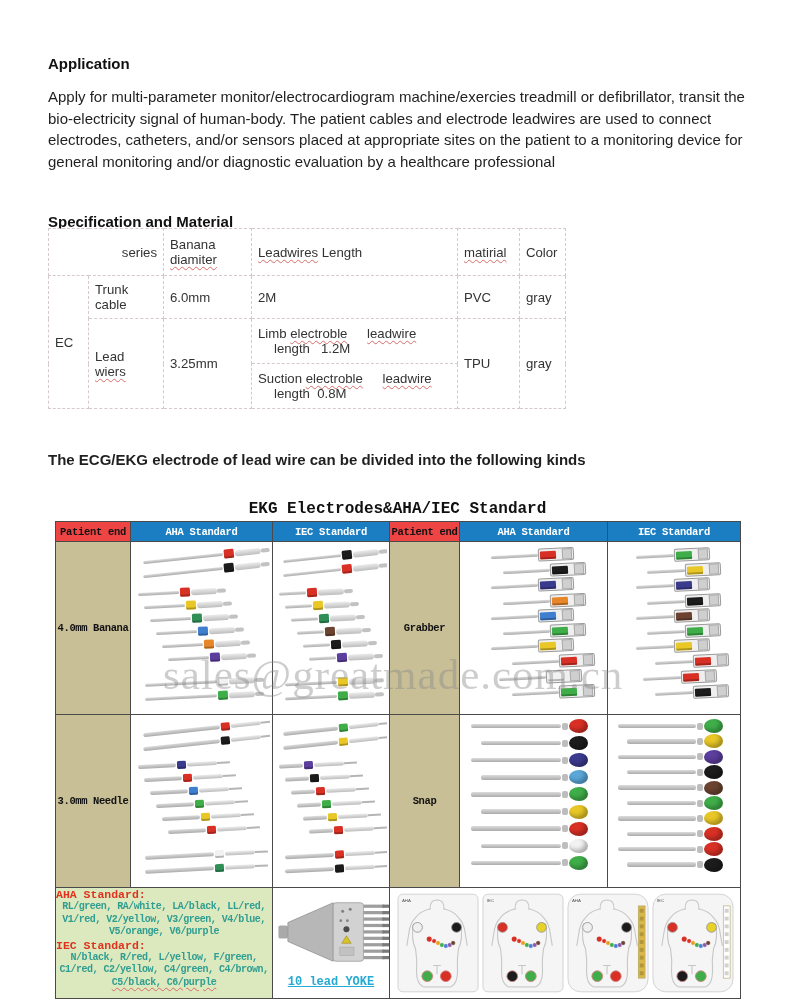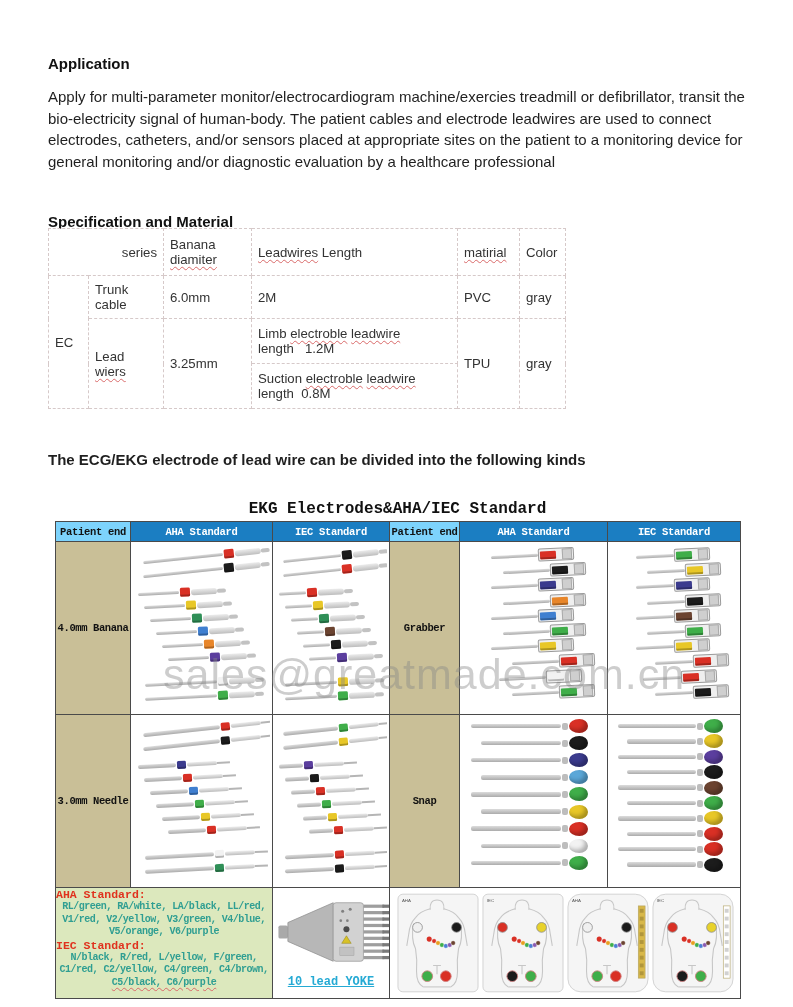--- a/index.html
+++ b/index.html
@@ -12,33 +12,33 @@
   
   table.spec{position:absolute;left:48px;top:228px;width:517px;border-collapse:collapse;table-layout:fixed;
              font-family:"Liberation Sans",sans-serif;font-size:13.2px;color:#333;}
   table.spec td{border:1px dashed #d6c9c9;padding:4px 6px;vertical-align:middle;background:#fff;}
   table.spec tr.hrow td{height:38px;}
   table.spec tr.brow td{height:34px;}
   table.spec tr.brow2 td{height:36px;}
   td.series-h{text-align:right;padding-right:14px;}
   .sp{text-decoration-line:underline;text-decoration-style:wavy;text-decoration-color:#d96a6a;
       text-decoration-thickness:1px;text-underline-offset:2px;}
-  .pre{white-space:pre-wrap;}
+  .pre{white-space:pre-wrap;margin-left:16px;}
 
   
   .figure{position:absolute;left:55px;top:500px;width:685px;}
   .fig-title{text-align:center;font-family:"Liberation Mono","DejaVu Sans Mono",monospace;
              font-weight:bold;font-size:16px;color:#111;margin-bottom:3px;letter-spacing:0px;}
   .watermark{position:absolute;left:108px;top:150px;z-index:9;pointer-events:none;white-space:nowrap;
-             font-family:Liberation Sans, sans-serif;font-size:43px;letter-spacing:1px;color:rgba(135,135,135,0.42);}
+             font-family:Liberation Serif, serif;font-size:43px;letter-spacing:1px;color:rgba(135,135,135,0.42);}
   table.ekg{border-collapse:collapse;table-layout:fixed;width:685px;
             font-family:"Liberation Mono","DejaVu Sans Mono",monospace;}
   table.ekg td{border:1px solid #4a4a4a;padding:0;overflow:hidden;}
   td.hd{height:19px;text-align:center;font-weight:bold;font-size:10.5px;letter-spacing:-0.3px;white-space:nowrap;}
-  td.hd.tan{background:#7dd3fc;color:#111;}
+  td.hd.tan{background:#ef4444;color:#111;}
   td.hd.blue{background:#1b7ec2;color:#fff;}
   td.rowlabel{background:#c9bf97;color:#111;text-align:center;vertical-align:middle;
               font-weight:bold;font-size:10.5px;letter-spacing:-0.4px;white-space:nowrap;}
   td.cable-cell{background:#fff;vertical-align:top;}
   .cables{position:relative;height:168px;margin:2px;overflow:hidden;}
 
   
   .crow,.grow,.snaprow{position:absolute;display:flex;align-items:center;}
   .wire{flex:1 1 auto;height:3.5px;background:linear-gradient(#dcdcdc,#ababab);border-radius:2px;}
   .band{width:10px;height:9px;margin:0 1px;border-radius:1.5px;box-shadow:inset 0 -2px rgba(0,0,0,.25);flex:0 0 auto;}

